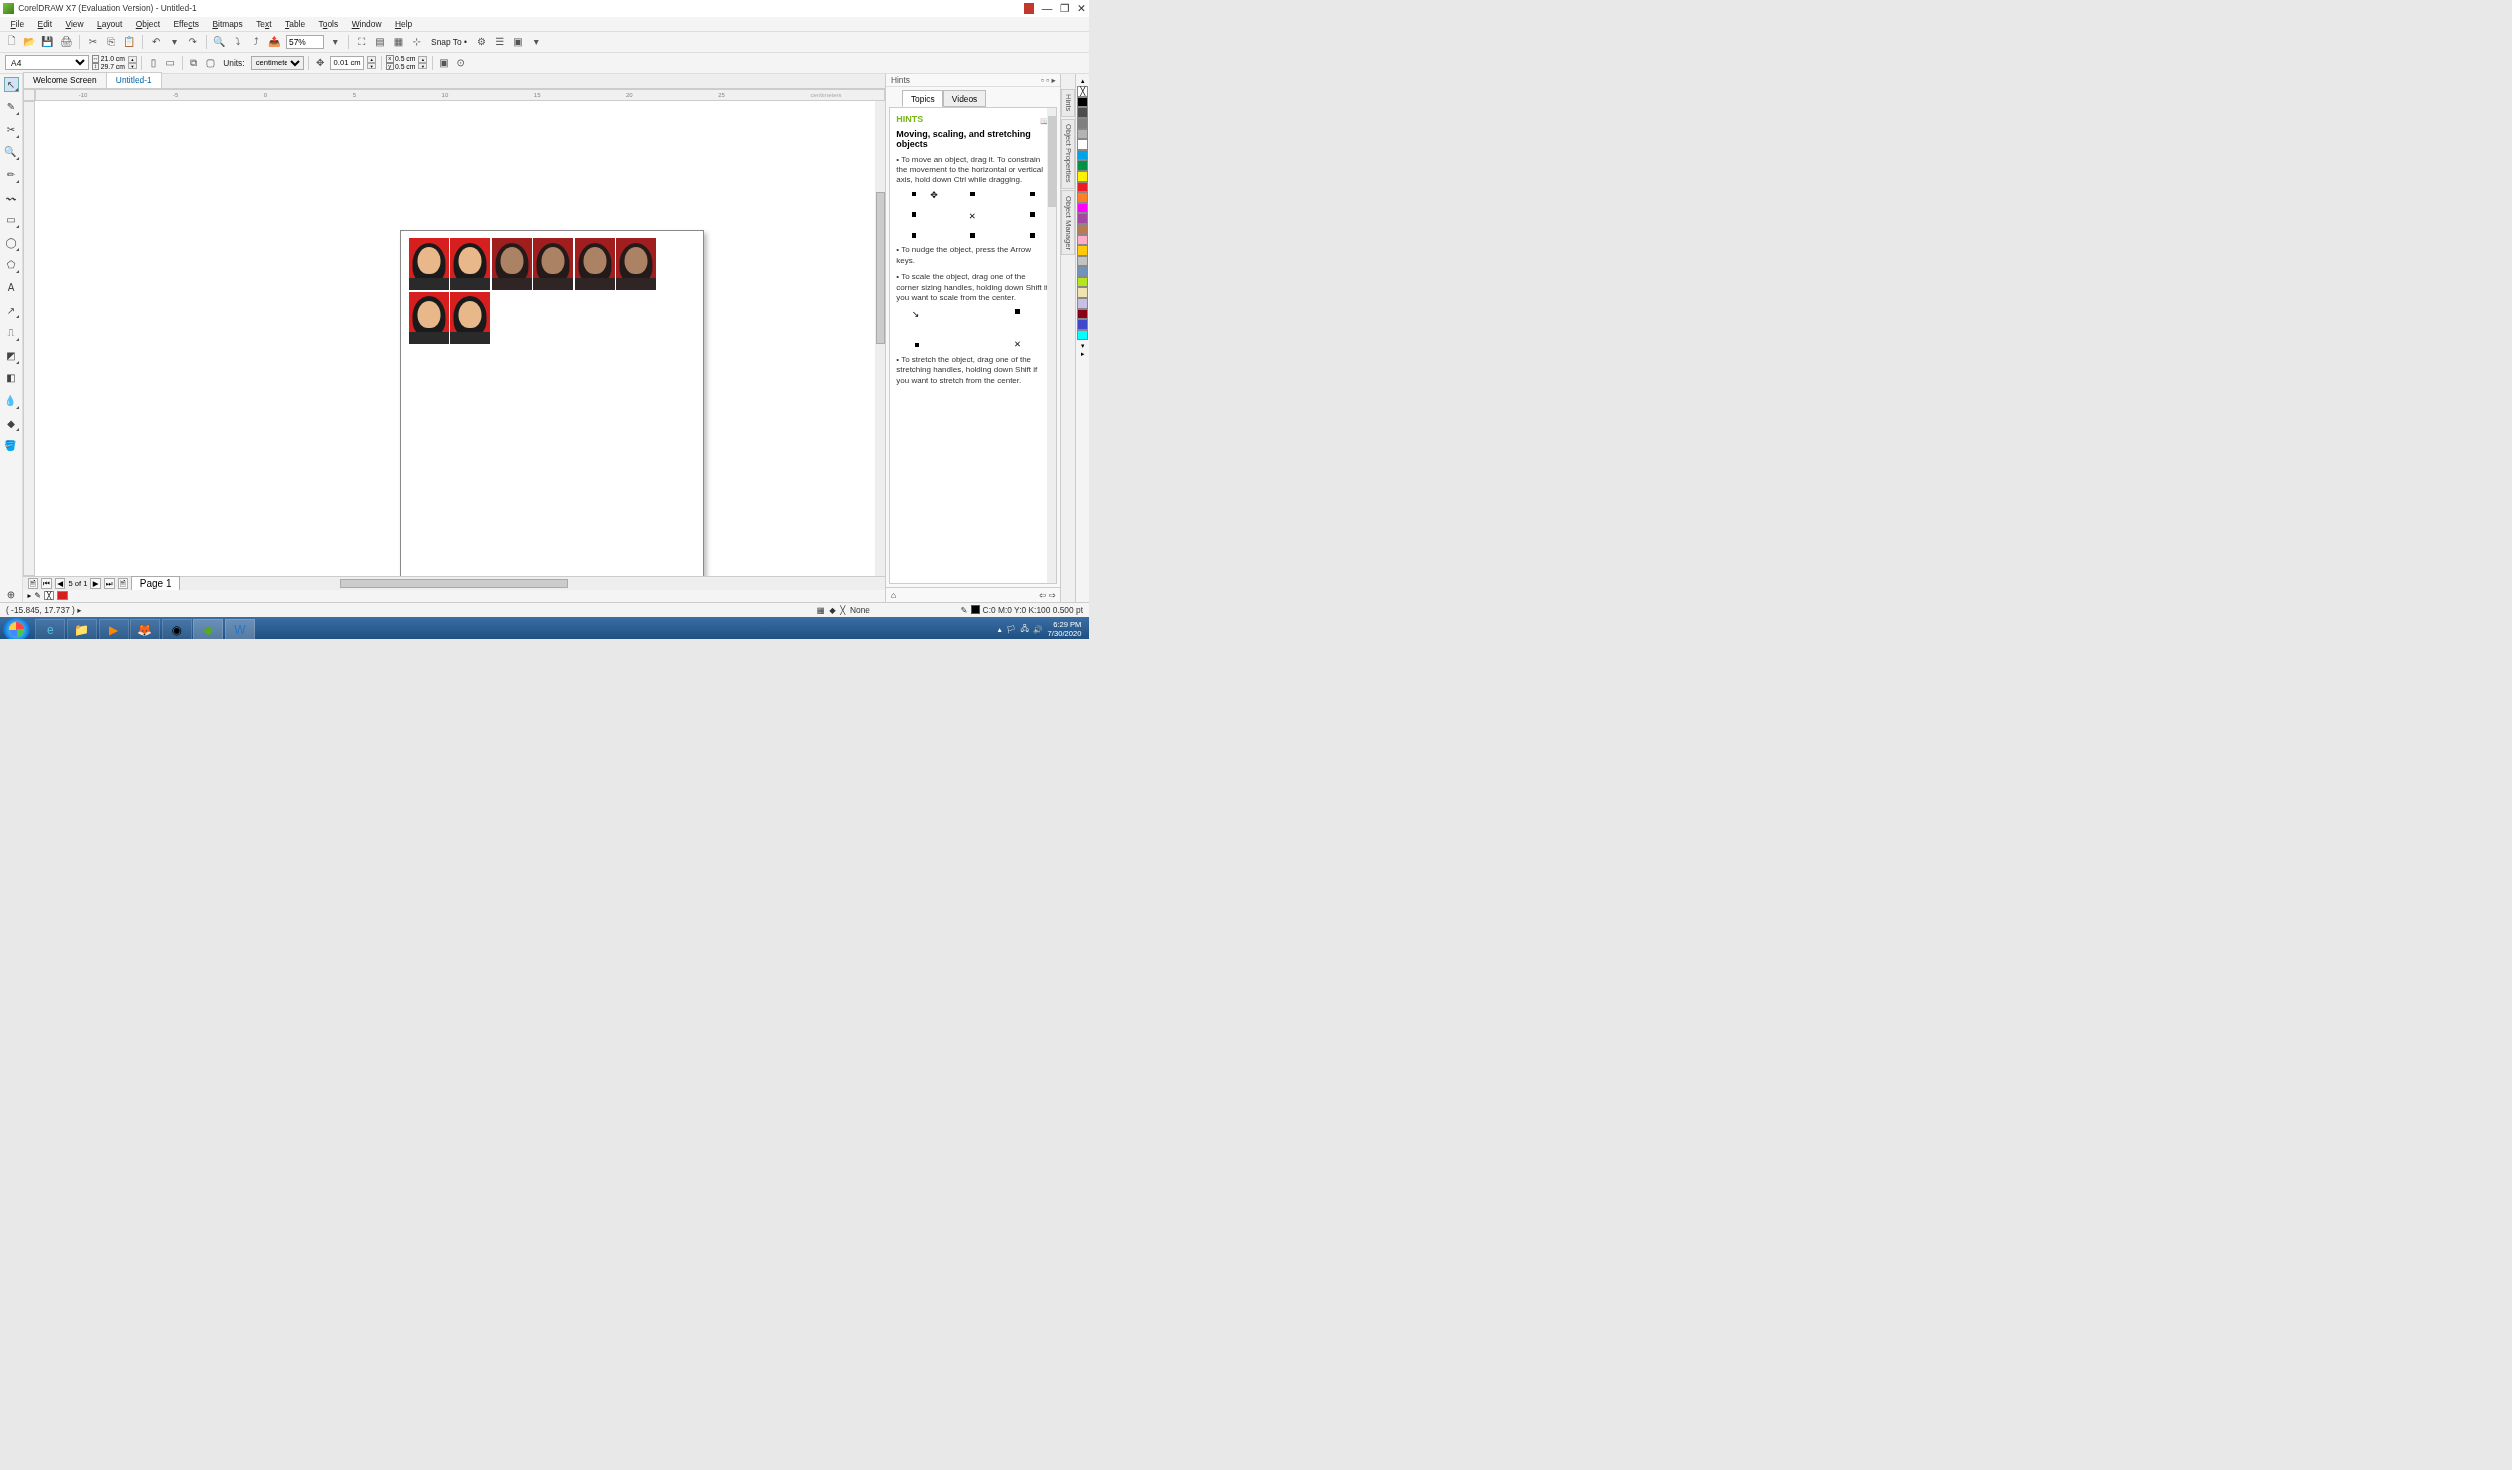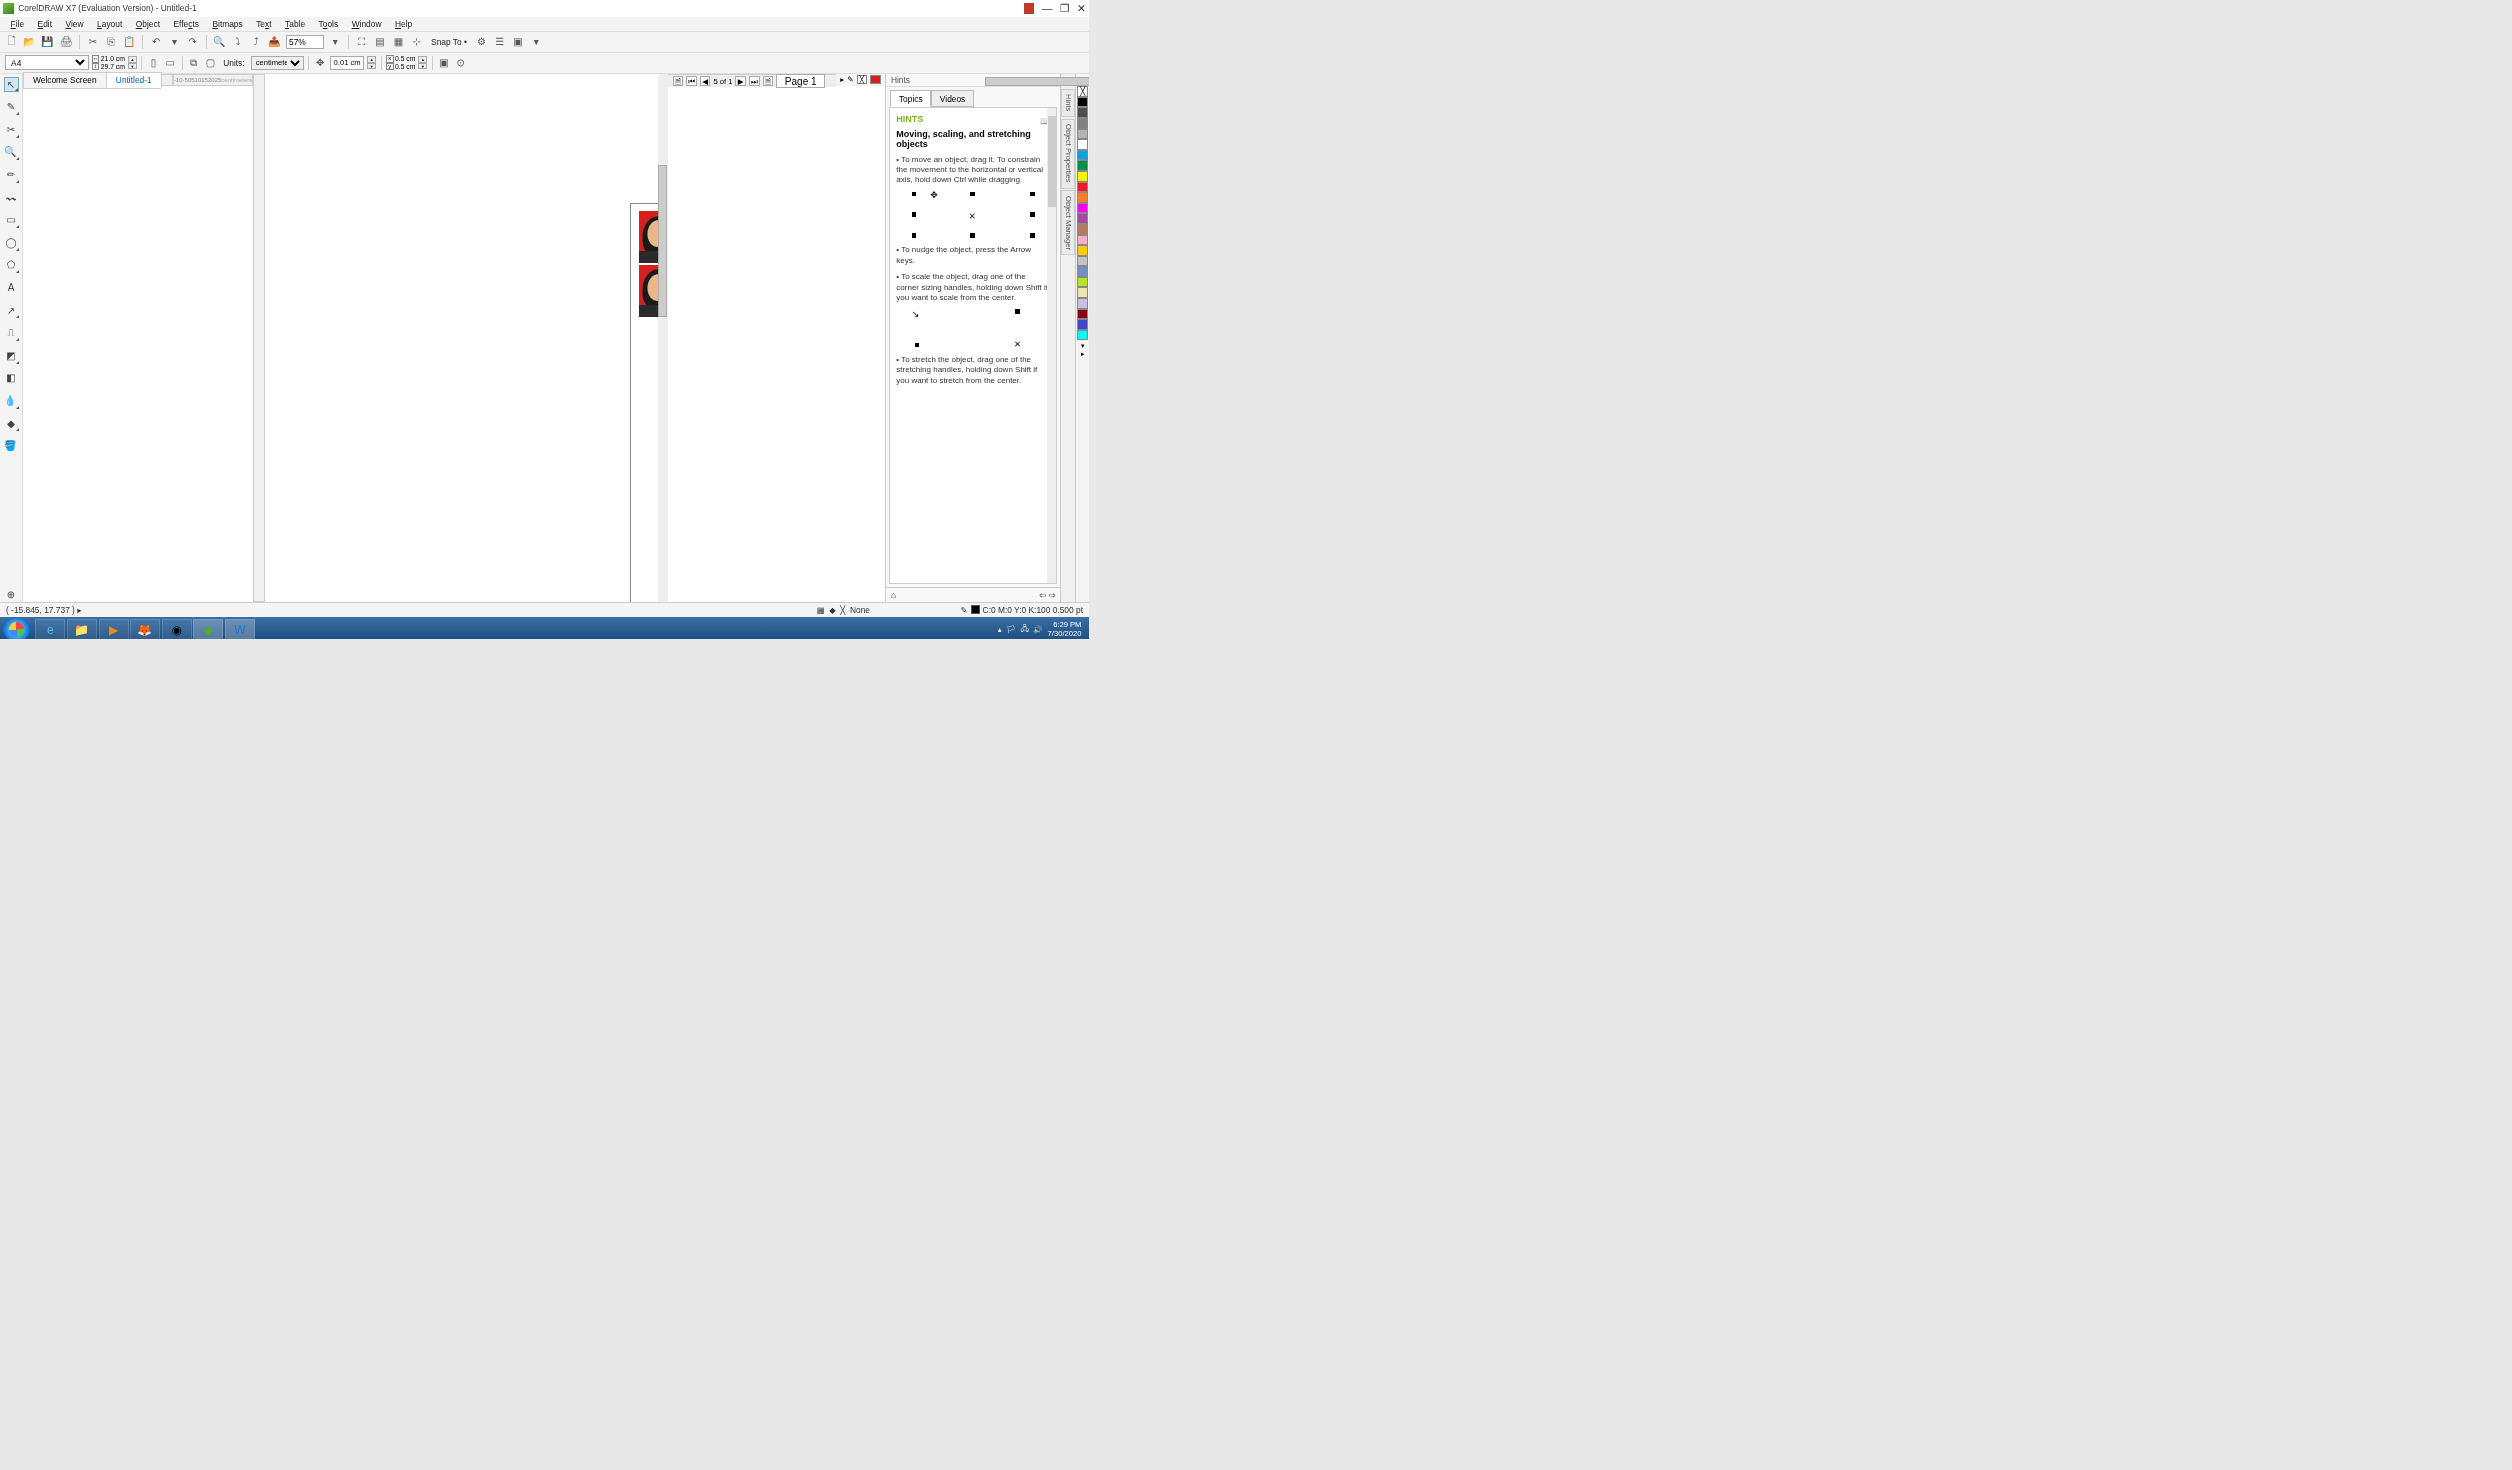--- a/index.html
+++ b/index.html
@@ -39,21 +39,21 @@
   
   .mainrow { display:flex; height: 528px; }
 
   
   .toolbox { width: 23px; background:#f4f4f4; display:flex; flex-direction:column; align-items:center; padding-top:3px; gap:7.6px; border-right:0.8px solid #ddd; }
   .tool { width:15px; height:15px; display:flex; align-items:center; justify-content:center; font-size:10px; color:#444; position:relative; }
   .tool.sel { background:#d0e4f5; border:0.8px solid #7aa; }
   .tool .fly { position:absolute; right:-0.8px; bottom:-0.8px; width:0; height:0; border-left:3px solid transparent; border-bottom:3px solid #555; }
 
   
-  .drawwrap { flex:1; display:flex; flex-direction:row; background:#fff; }
+  .drawwrap { flex:1; display:flex; flex-direction:column; background:#fff; }
   .doctabs { height:15px; background:#eee; display:flex; align-items:flex-end; border-bottom:0.8px solid #ccc; }
   .doctab { padding:2.3px 9px; font-size:8.4px; background:#f4f4f4; border:0.8px solid #ccc; border-bottom:none; margin-right:-0.8px; }
   .doctab.active { background:#fff; color:#0066aa; }
   .rulerrow { display:flex; height:12px; }
   .rcorner { width:12px; background:#f0f0f0; border:0.8px solid #ccc; }
   .hruler { flex:1; background:#f0f0f0; border:0.8px solid #ccc; font-size:6px; color:#888; display:flex; align-items:center; justify-content:space-around; }
   .canvasrow { flex:1; display:flex; overflow:hidden; }
   .vruler { width:12px; background:#f0f0f0; border:0.8px solid #ccc; }
   .canvas { flex:1; background:#fff; position:relative; overflow:hidden; }
   .page { position:absolute; left:365px; top:129px; width:304px; height:426px; background:#fff; border:0.8px solid #888; box-shadow:3px 3px 4.6px rgba(0,0,0,0.25); }
@@ -75,21 +75,21 @@
   .hscroll { flex:1; height:10.6px; background:#eee; margin:0 3px; position:relative; }
   .hscroll .thumb { position:absolute; top:0.8px; bottom:0.8px; left:152px; width:228px; background:#ccc; border:0.8px solid #aaa; }
 
   
   .colorindrow { height:12px; background:#f4f4f4; display:flex; align-items:center; gap:3px; padding:0 4.6px; font-size:7.6px; }
   .swx { width:10.6px; height:9px; border:0.8px solid #888; display:flex; align-items:center; justify-content:center; font-size:7.6px; }
 
   
   .docker { width:175px; background:#f8f8f8; border-left:0.8px solid #ccc; display:flex; flex-direction:column; }
   .docker .dhead { height:13.7px; font-size:8.4px; padding:1.5px 4.6px; color:#555; border-bottom:0.8px solid #ddd; display:flex; justify-content:space-between; }
-  .docker .dtabs { display:flex; padding:3px 4px 0; gap:0; }
+  .docker .dtabs { display:flex; padding:3px 16px 0; gap:0; }
   .docker .dtab { padding:2.3px 7.6px; font-size:8.4px; border:0.8px solid #bbb; background:#eee; }
   .docker .dtab.active { background:#fff; border-bottom-color:#fff; }
   .docker .dbody { flex:1; background:#fff; margin:0 3px 3px; border:0.8px solid #ccc; padding:6px; font-size:8.4px; overflow:hidden; position:relative; }
   .docker .htitle { color:#7ab51d; font-weight:bold; font-size:9px; margin-bottom:4.6px; }
   .docker .hsub { font-weight:bold; font-size:9px; margin-bottom:6px; }
   .docker p { font-size:8px; color:#333; margin-bottom:6px; line-height:1.3; }
   .handlesdemo { height:46px; position:relative; margin:4.6px 0 7.6px; }
   .hd { width:4.6px; height:4.6px; background:#000; position:absolute; }
   .docker .dscroll { position:absolute; right:0; top:0; bottom:0; width:9px; background:#eee; }
   .docker .dscroll .thumb { position:absolute; left:0.8px; right:0.8px; top:7.6px; height:91px; background:#ccc; }

